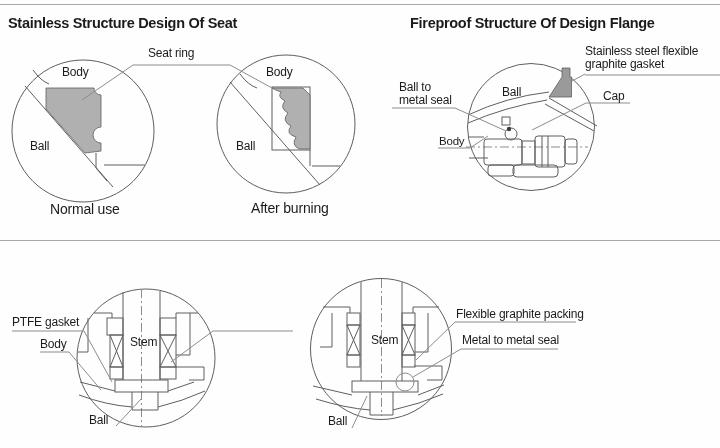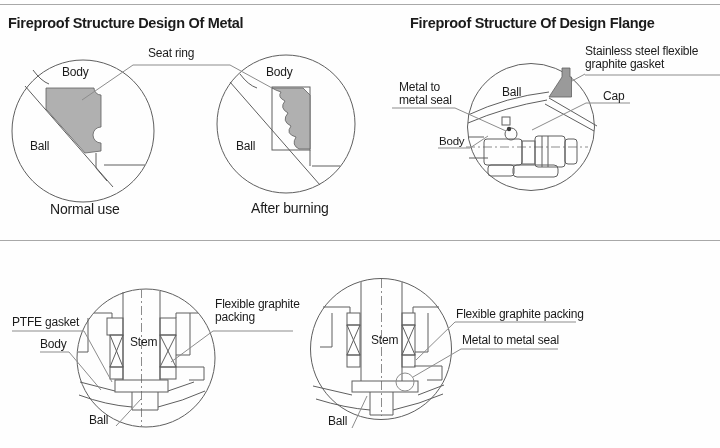--- a/index.html
+++ b/index.html
@@ -121,50 +121,46 @@
       <rect class="ln" x="352" y="381" width="66" height="11"></rect>
       <path class="ln" d="M370,392 V415 M393,392 V415 M370,415 H393"></path>
       <path class="ln" d="M313,386 L352,395 M418,395 L444,385 M316,399 Q345,408 370,410 M393,410 Q420,404 443,394"></path>
       <circle class="ld" cx="405" cy="382" r="9"></circle>
       <path class="ld" d="M576,322 H455 L416,360"></path>
       <path class="ld" d="M558,349 H461 L413,377"></path>
       <path class="ld" d="M352,428 L367,396"></path>
     </g>
   </svg>
 
-  <div class="ttl" style="left:8px;top:15px;">Fireproof Structure Design Of Metal</div>
+  <div class="ttl" style="left:8px;top:15px;">Stainless Structure Design Of Seat</div>
   <div class="ttl" style="left:410px;top:15px;">Fireproof Structure Of Design Flange</div>
 
   <div class="lbl" style="left:148px;top:47px;">Seat ring</div>
   <div class="lbl" style="left:62px;top:66px;">Body</div>
   <div class="lbl" style="left:30px;top:140px;">Ball</div>
   <div class="cap" style="left:50px;top:201px;">Normal use</div>
   <div class="lbl" style="left:266px;top:66px;">Body</div>
   <div class="lbl" style="left:236px;top:140px;">Ball</div>
   <div class="cap" style="left:251px;top:200px;">After burning</div>
 
   <div class="lbl" style="left:585px;top:45px;">
     <div>Stainless steel flexible</div>
     <div>graphite gasket</div>
   </div>
   <div class="lbl" style="left:399px;top:81px;">
-    <div>Metal to</div>
+    <div>Ball to</div>
     <div>metal seal</div>
   </div>
   <div class="lbl" style="left:502px;top:86px;">Ball</div>
   <div class="lbl" style="left:603px;top:90px;">Cap</div>
   <div class="lbl" style="left:439px;top:135px;font-size:11.5px;">Body</div>
 
   <div class="lbl" style="left:12px;top:316px;">PTFE gasket</div>
   <div class="lbl" style="left:40px;top:338px;">Body</div>
   <div class="lbl" style="left:130px;top:336px;">Stem</div>
   <div class="lbl" style="left:89px;top:414px;">Ball</div>
-  <div class="lbl" style="left:215px;top:298px;">
-    <div>Flexible graphite</div>
-    <div>packing</div>
-  </div>
 
   <div class="lbl" style="left:371px;top:334px;">Stem</div>
   <div class="lbl" style="left:328px;top:415px;">Ball</div>
   <div class="lbl" style="left:456px;top:308px;">Flexible graphite packing</div>
   <div class="lbl" style="left:462px;top:334px;">Metal to metal seal</div>
 
 </div>
 
 </body></html>

